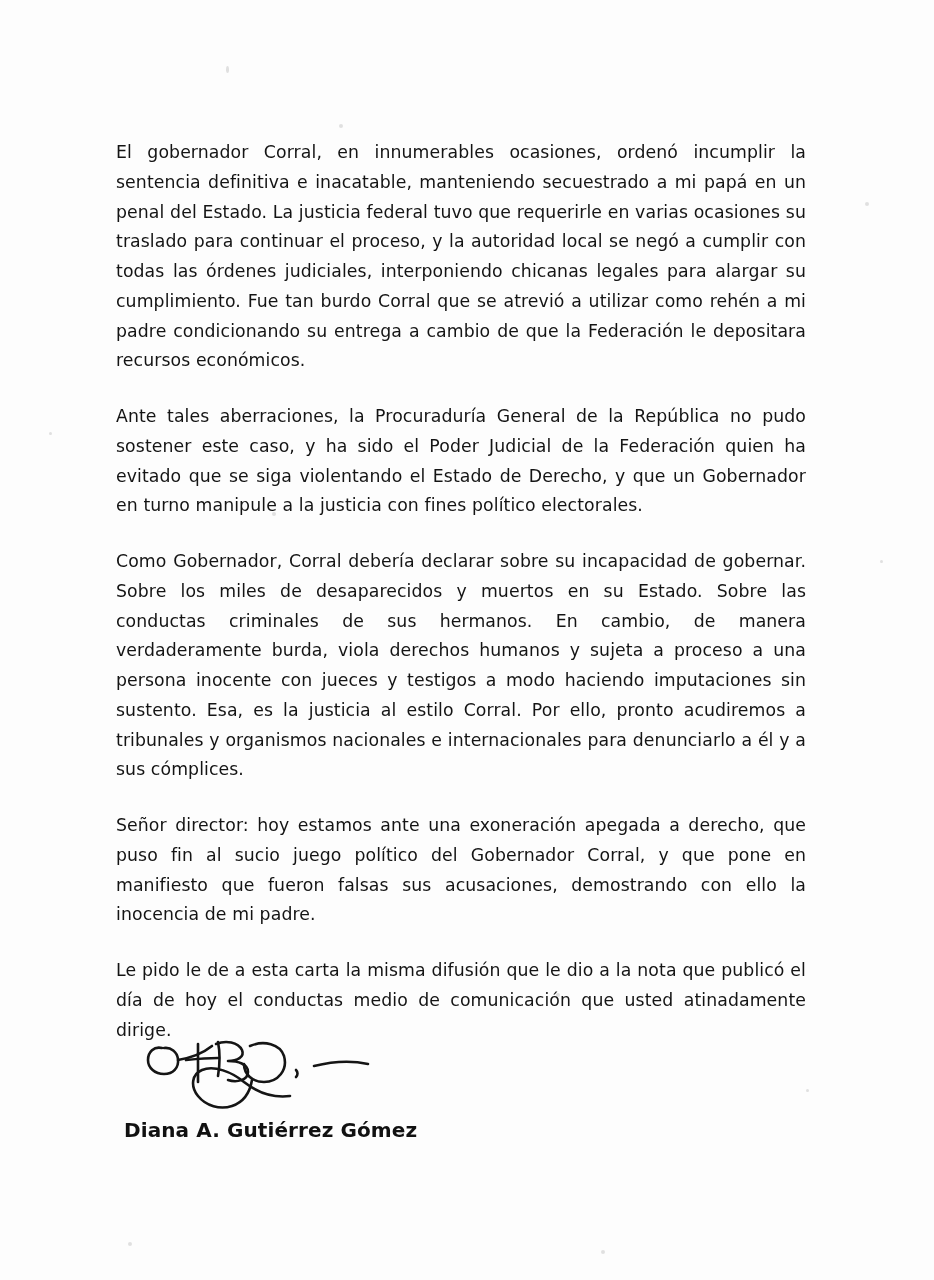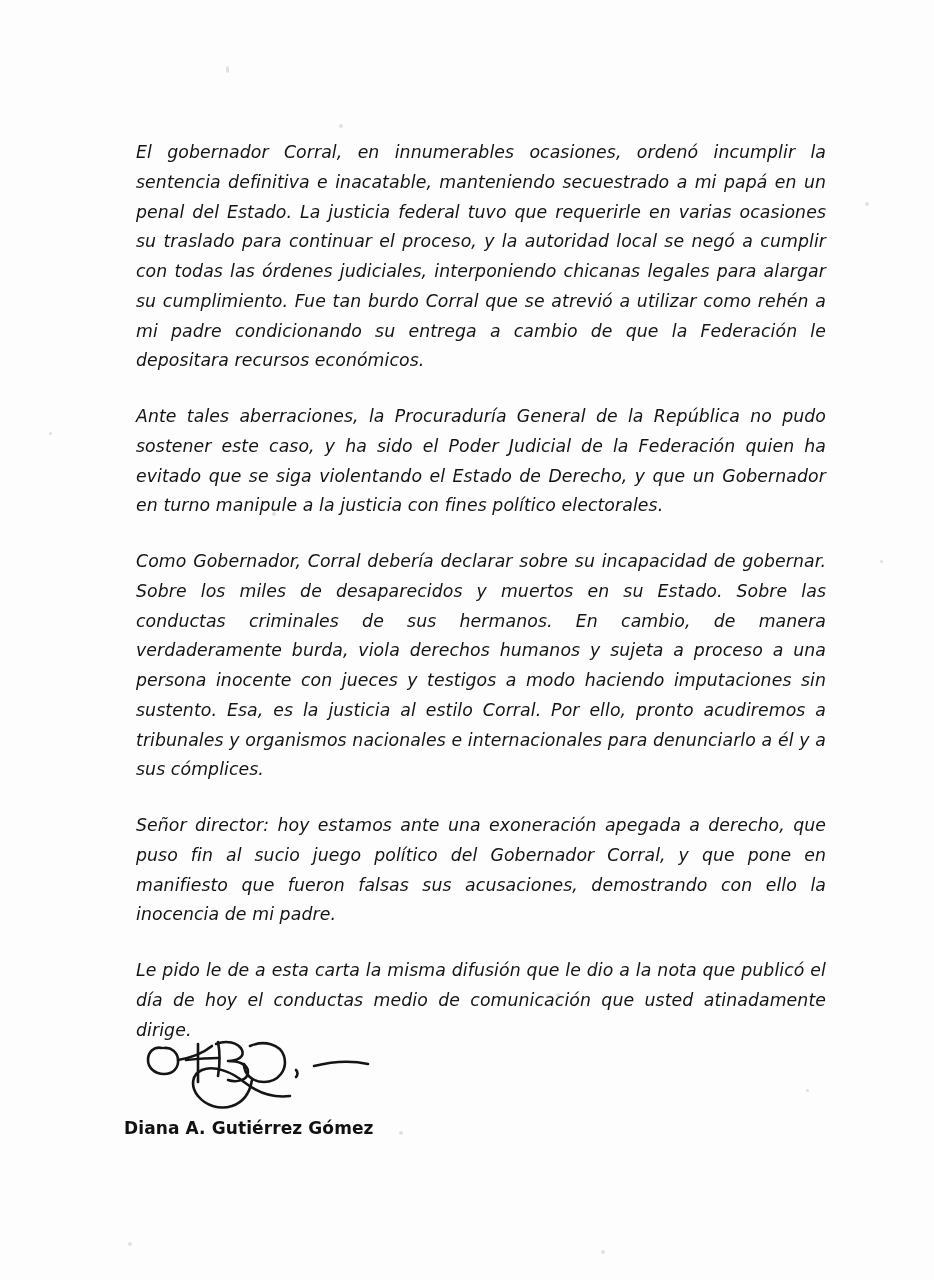--- a/index.html
+++ b/index.html
@@ -25,24 +25,23 @@
 
   .speck {
     position: absolute;
     background: #c9c9c9;
     border-radius: 50%;
     opacity: .55;
   }
 
   .doc-body {
     position: absolute;
-    left: 136px;
+    left: 116px;
     top: 138px;
     width: 690px;
-    font-style: italic;
   }
 
   p.para {
     margin: 0 0 26px 0;
     font-size: 17.3px;
     line-height: 1.72;
     text-align: justify;
     text-justify: inter-word;
     letter-spacing: .1px;
     color: #141414;
@@ -61,21 +60,21 @@
   .signature-mark {
     height: 86px;
     width: 300px;
     position: relative;
   }
   .signature-mark svg {
     display: block;
   }
 
   .signature-name {
-    font-size: 17px;
+    font-size: 20px;
     font-weight: bold;
     letter-spacing: .1px;
     color: #111111;
     margin-top: 2px;
   }
 </style>
 </head>
 <body>
 
 <div class="page">

